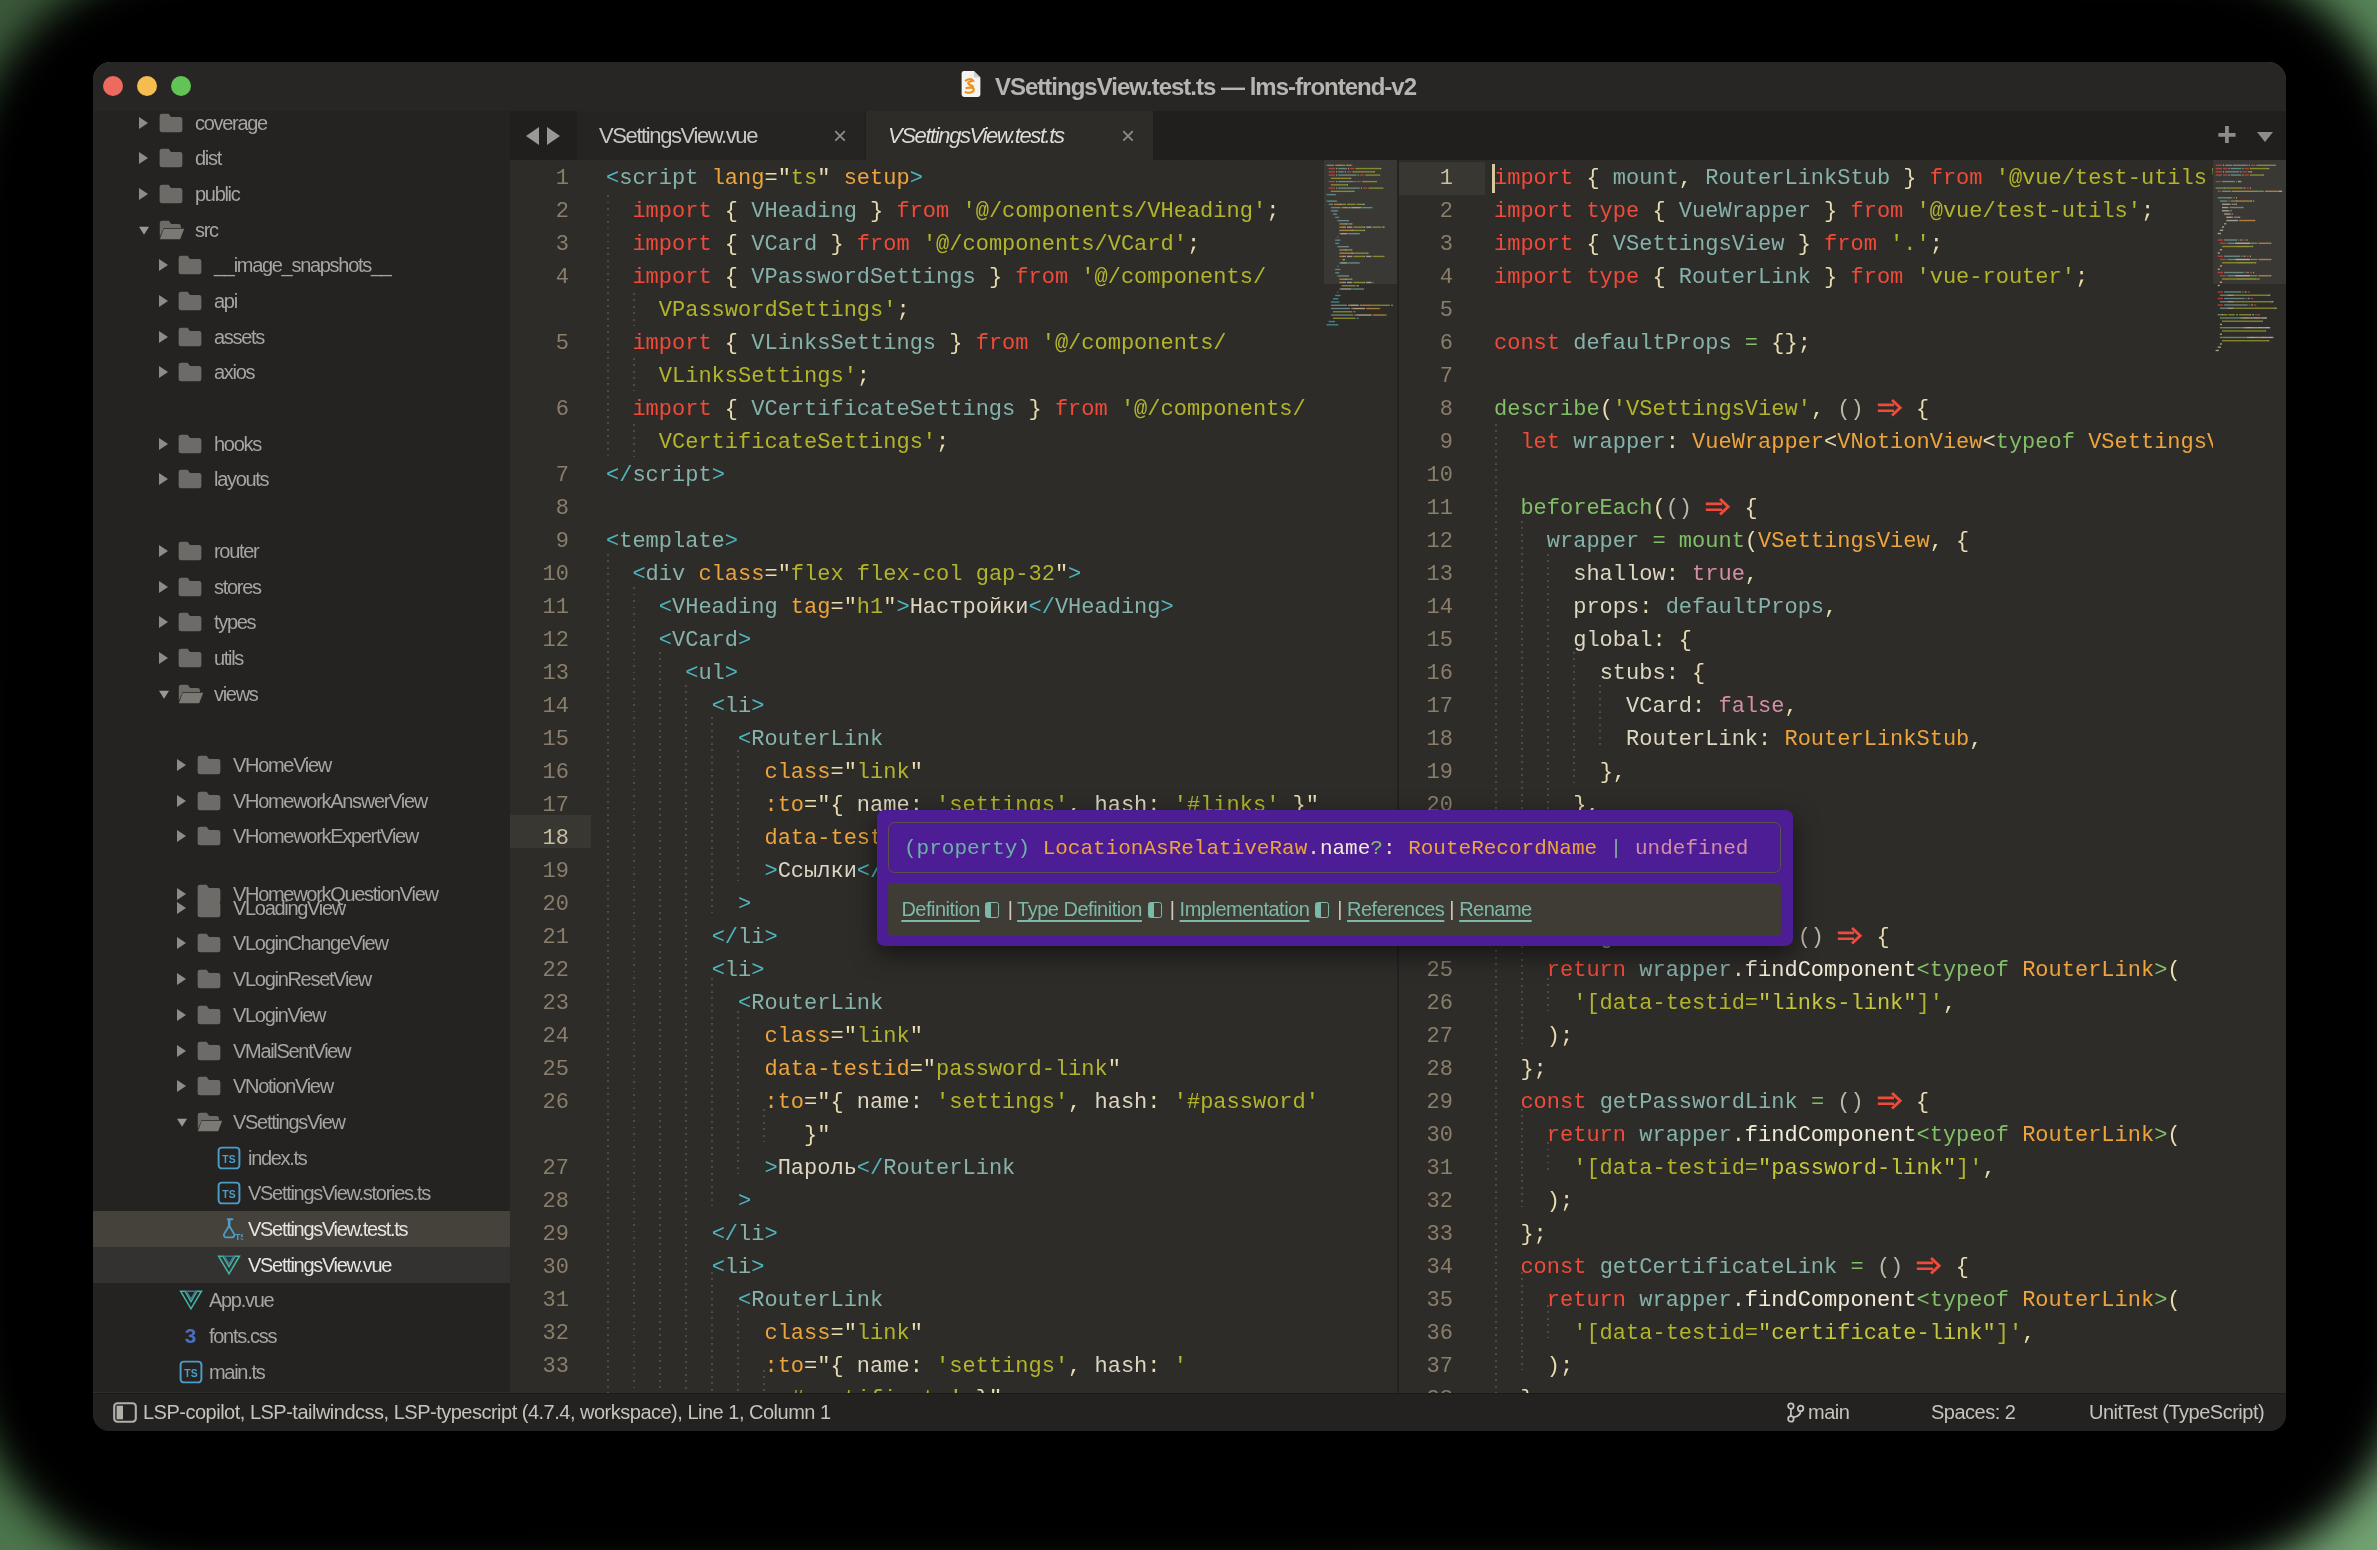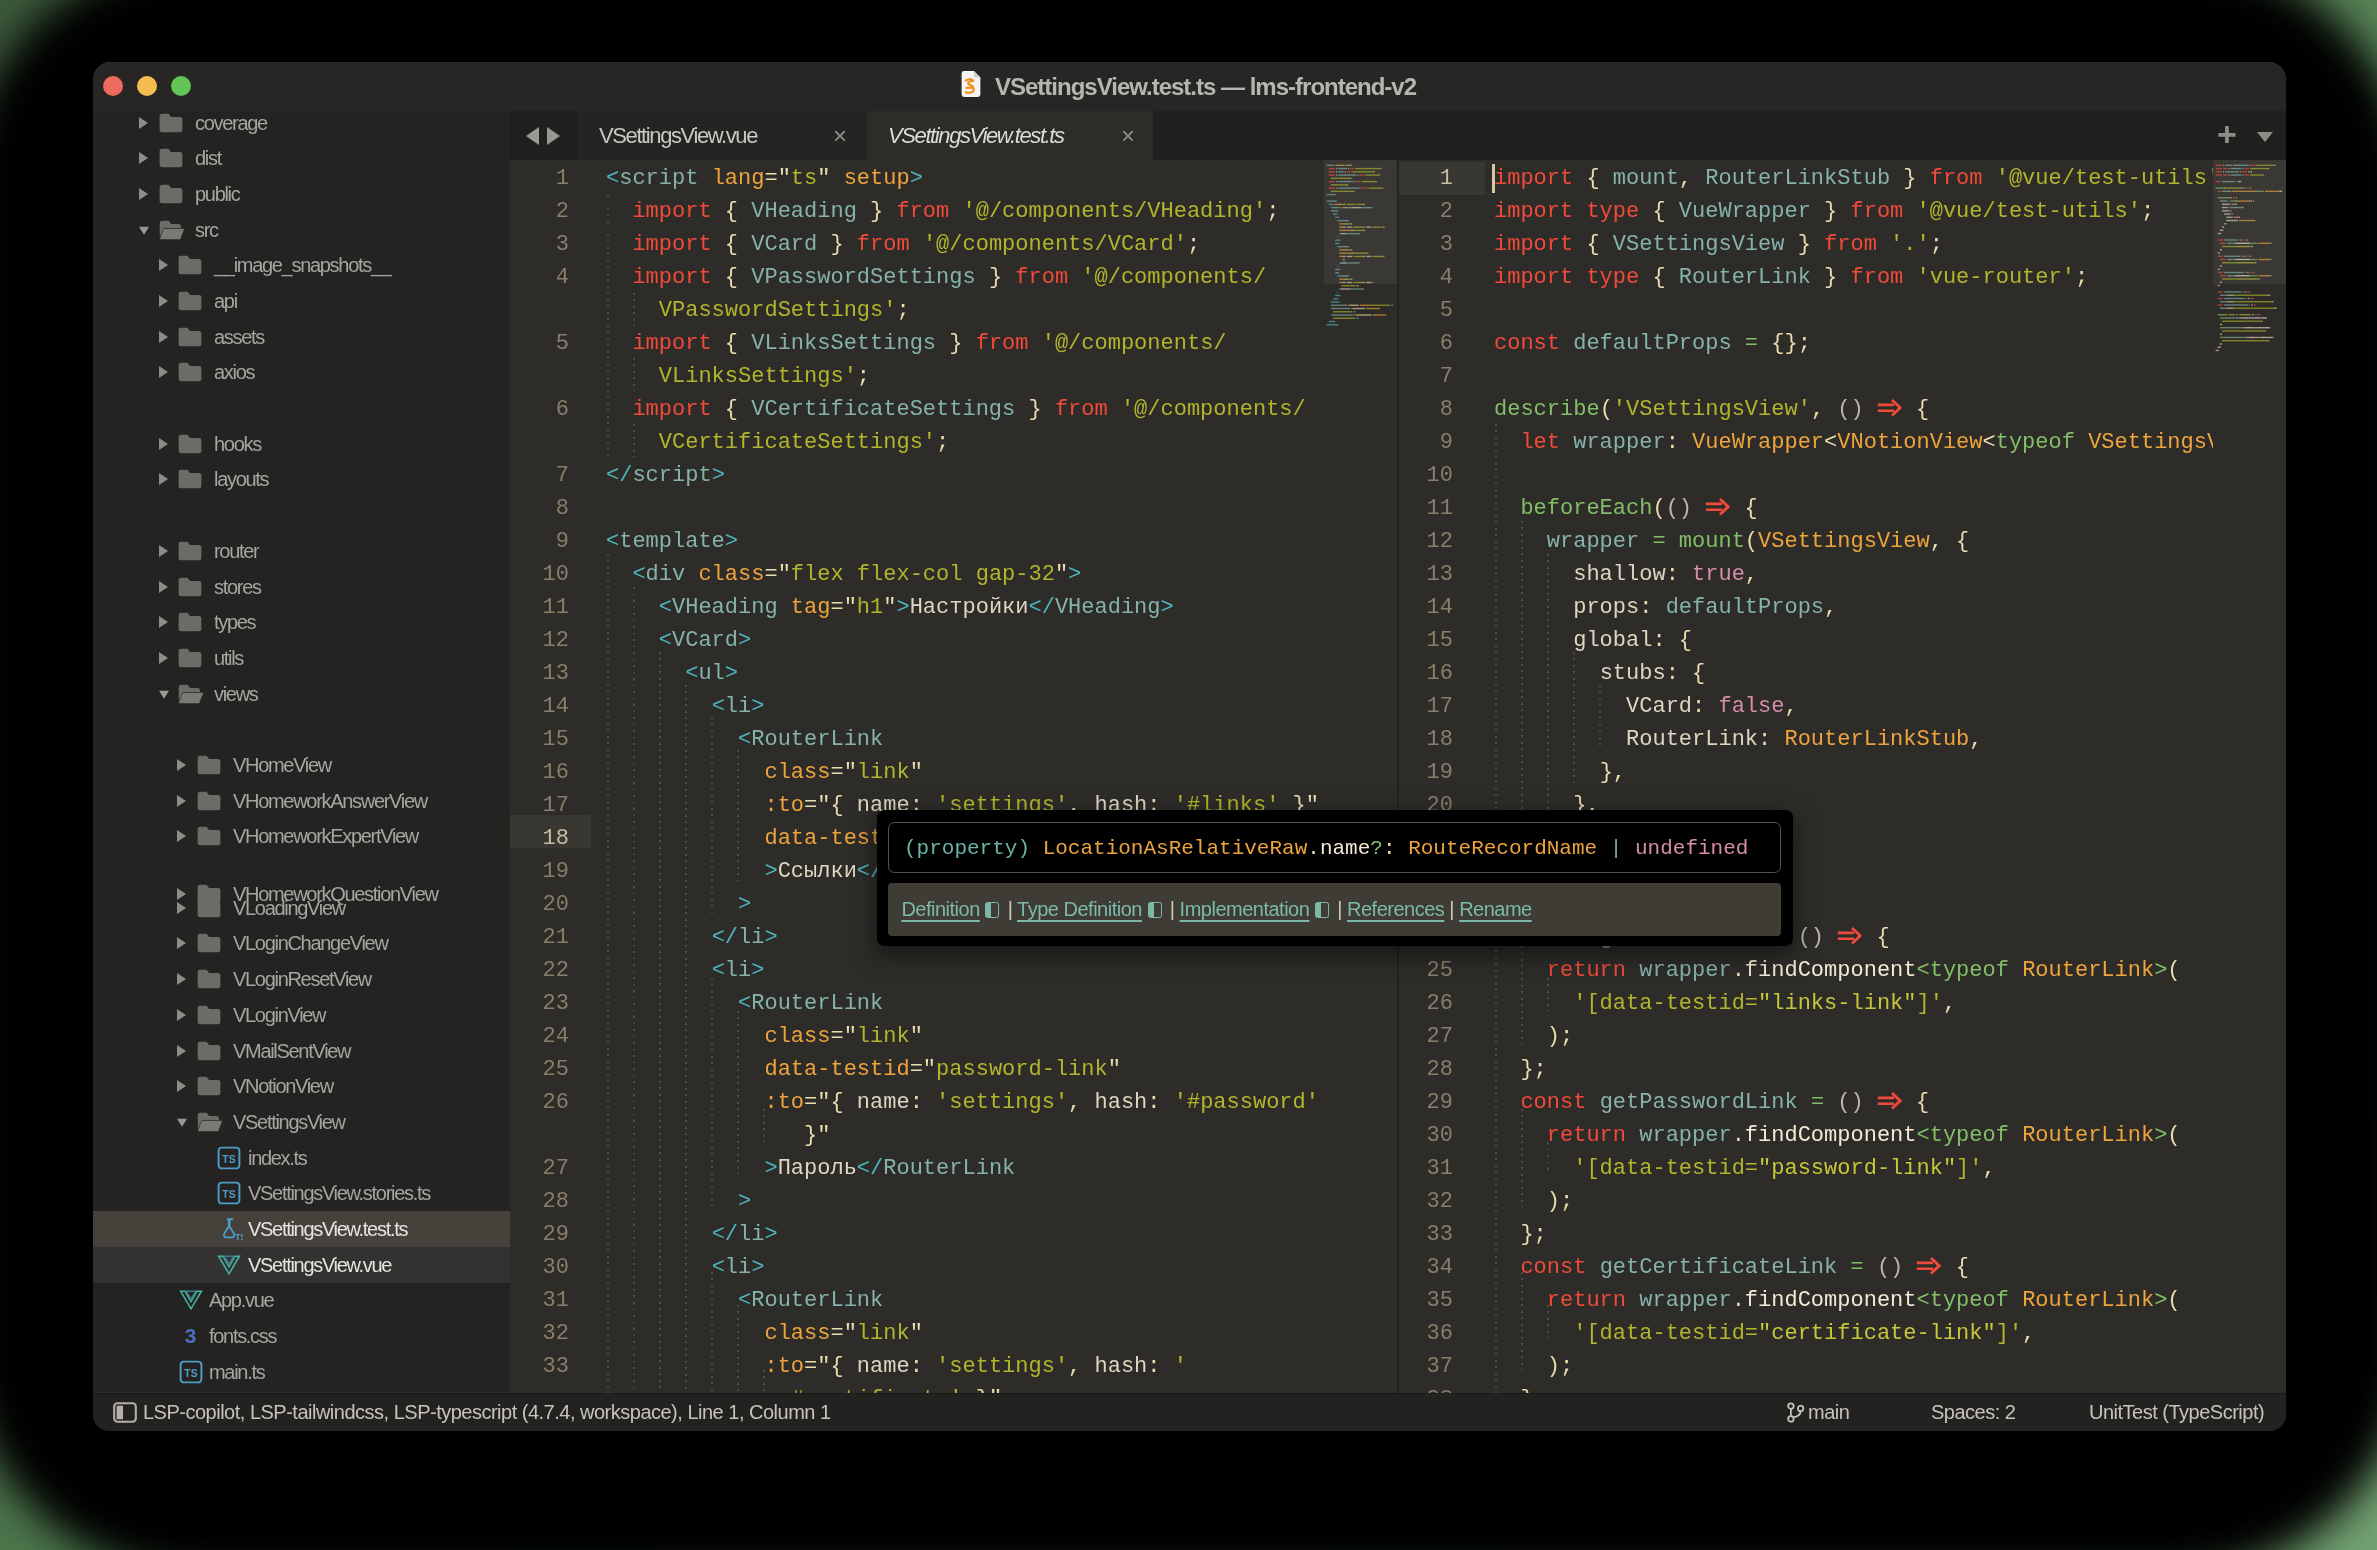--- a/index.html
+++ b/index.html
@@ -43,21 +43,21 @@
 .ar{display:inline-block;position:relative;width:26px;height:19.5px;vertical-align:-2px}
 .ar svg{position:absolute;left:0;top:0}
 .gl{position:absolute;width:1.6px;background-image:repeating-linear-gradient(to bottom,rgba(214,208,189,.19) 0 1.9px,transparent 1.9px 6.5px)}
 .ghl{position:absolute;background:#393731}
 .mm{position:absolute;top:0;height:1233px;background:#2d2c29}
 .mini{position:absolute;left:0;top:3.2px;line-height:0}
 .mvp{position:absolute;top:0;height:124px;background:rgba(255,255,255,.06)}
 #caret{position:absolute;left:1492px;top:164px;width:3.2px;height:29px;background:#d6c8a0}
 #status{position:absolute;left:93px;top:1393px;width:2193px;height:38px;background:#232220;box-shadow:inset 0 0.8px 0 #1a1918;border-radius:0 0 16px 16px}
 #status .st{position:absolute;top:0;line-height:38px;font-size:20px;letter-spacing:-0.5px;color:#c6c3bd;white-space:nowrap}
-#popup{position:absolute;left:877px;top:810px;width:916px;height:136px;background:#000000;border-radius:7.3px;box-shadow:0 8px 24px rgba(0,0,0,.55);z-index:40}
+#popup{position:absolute;left:877px;top:810px;width:916px;height:136px;background:#4c1d95;border-radius:7.3px;box-shadow:0 8px 24px rgba(0,0,0,.55);z-index:40}
 #pbox1{position:absolute;left:11.4px;top:12px;width:893px;height:51px;border:1.6px solid #56534a;border-radius:6.5px}
 #pbox1 pre{position:absolute;left:14.6px;top:50%;transform:translateY(-50%);line-height:21px;font-size:21px}
 #pbox2{position:absolute;left:11.4px;top:73px;width:893px;height:53px;background:#3e3c35;border-radius:4px}
 #pbox2 .lk{color:#7cb9a9;text-decoration:underline;text-underline-offset:4px}
 #pbox2 .sep{color:#cfcabb}
 #pbox2 .row{position:absolute;left:13px;top:0;line-height:53px;font-size:20px;letter-spacing:-0.5px}
 .sq{display:inline-block;width:14px;height:15.4px;border:1.9px solid #7cb9a9;border-radius:2.4px;vertical-align:-1.6px;margin:0 3.2px 0 5.7px;background:linear-gradient(to right,#7cb9a9 0 45%,transparent 45%)}
 </style></head><body>
 <div id="blob"></div>
 <div id="win">

